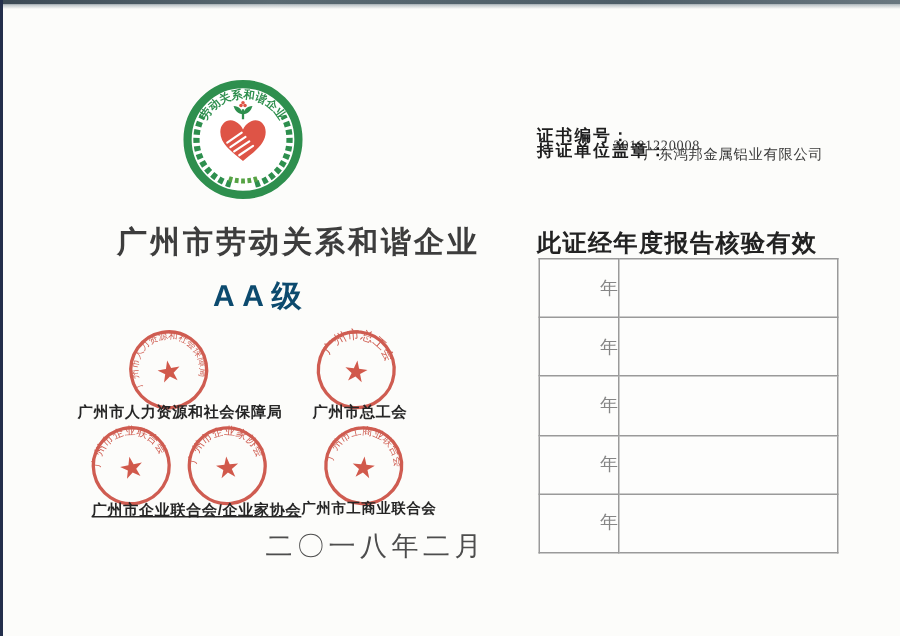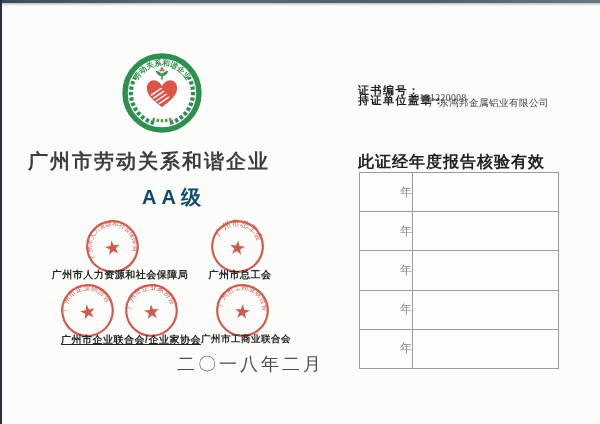--- a/index.html
+++ b/index.html
@@ -12,21 +12,21 @@
   .top-edge{position:absolute;left:0;top:0;width:600px;height:3px;
     background:linear-gradient(90deg,#3c4a55,#5a6a72 30%,#4e5e68 70%,#6a7880);}
   .top-edge-fade{position:absolute;left:0;top:3px;width:600px;height:3px;
     background:linear-gradient(#b9c1c5,rgba(255,255,255,0));}
   .left-edge{position:absolute;left:0;top:0;width:2px;height:424px;background:#232f4b;}
 
   .abs{position:absolute;}
 
   
   .emblem{left:120px;top:51px;width:84px;height:84px;}
-  .cert-title{left:28px;top:148px;width:292px;text-align:left;
+  .cert-title{left:28px;top:148px;width:292px;text-align:right;
     font-size:20px;font-weight:bold;color:#3d3d3d;letter-spacing:2px;}
   .cert-grade{left:28px;top:184px;width:292px;text-align:center;
     font-size:20px;font-weight:bold;color:#0c4a6e;letter-spacing:5px;}
 
   .seal{position:absolute;width:57px;height:57px;opacity:.88;}
   .seal-ring{fill:none;stroke:#c9473a;stroke-width:2.4;}
   .seal-text{fill:#c9473a;font-family:"DejaVu Sans",sans-serif;}
   .seal-star{fill:#cc4334;font-size:21px;text-anchor:middle;
     font-family:"DejaVu Sans",sans-serif;}
   .s1{left:84px;top:218px;transform:rotate(-10deg);}

